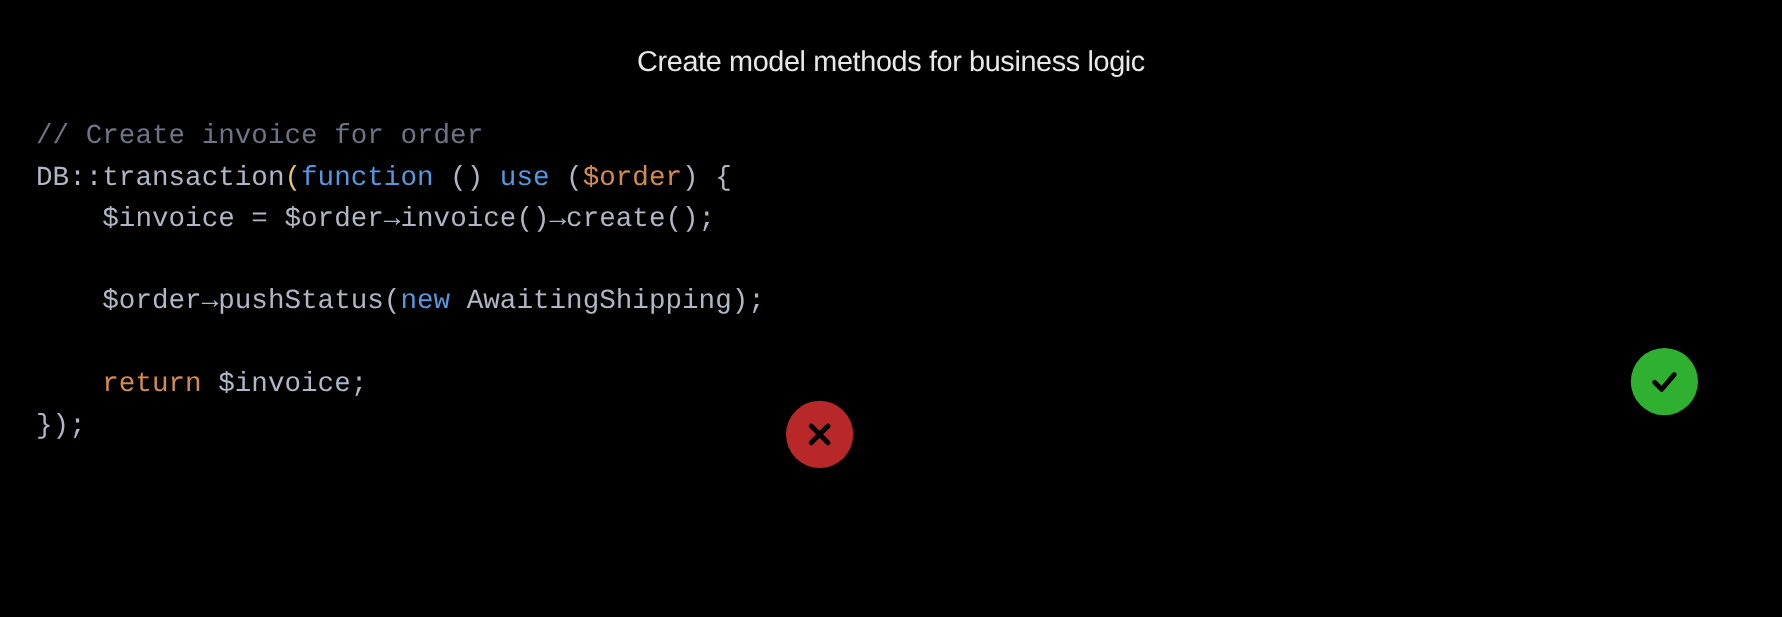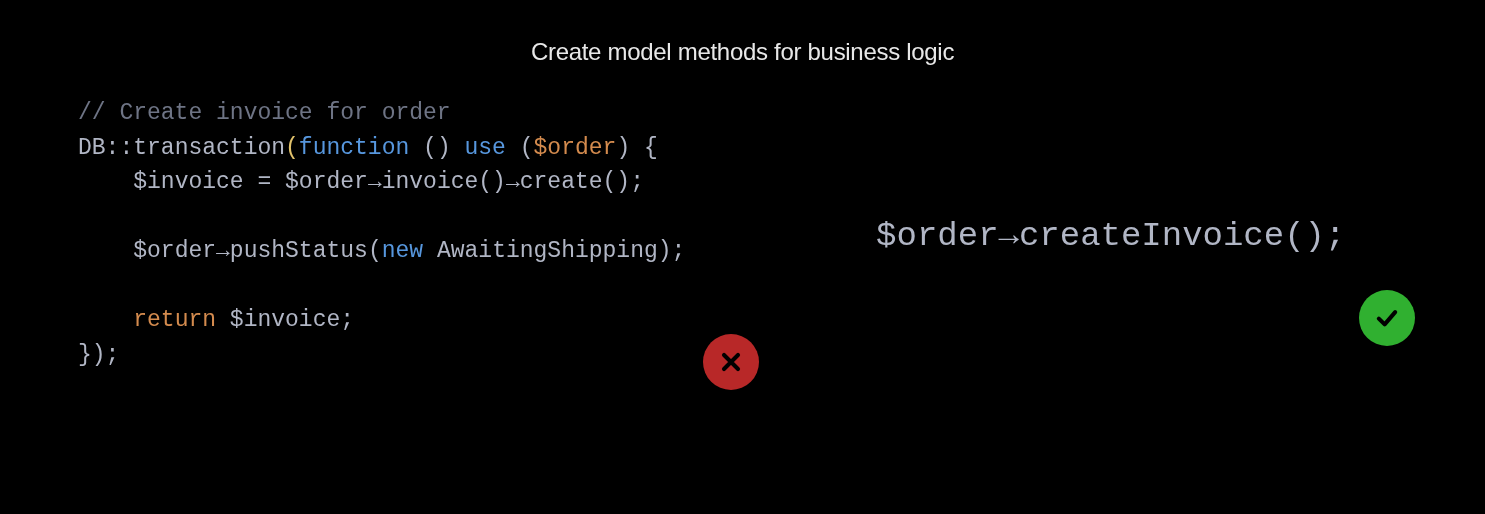--- a/index.html
+++ b/index.html
@@ -23,21 +23,20 @@
       padding-top: 38px;
       padding-bottom: 30px;
       letter-spacing: -0.3px;
     }
     .container {
       display: flex;
       flex-direction: row;
       align-items: flex-start;
       padding: 0 30px;
       position: relative;
-      margin-left: 48px;
     }
     .left-panel {
       flex: 1;
       position: relative;
     }
     .right-panel {
       flex: 1;
       display: flex;
       align-items: center;
       justify-content: center;
@@ -113,21 +112,20 @@
 <span class="c-default">});</span></div>
 
     <div class="badge badge-bad">
       <svg viewBox="0 0 24 24">
         <path d="M6 6 L18 18 M18 6 L6 18"></path>
       </svg>
     </div>
   </div>
 
   <div class="right-panel">
-    <div class="code code-right"><span class="c-var">$order</span><span class="c-arrow">→</span><span class="c-default">createInvoice();</span></div>
 
     <div class="badge badge-good">
       <svg viewBox="0 0 24 24">
         <path d="M5 12.5 L10 17.5 L19 7"></path>
       </svg>
     </div>
   </div>
 
 </div>
 

